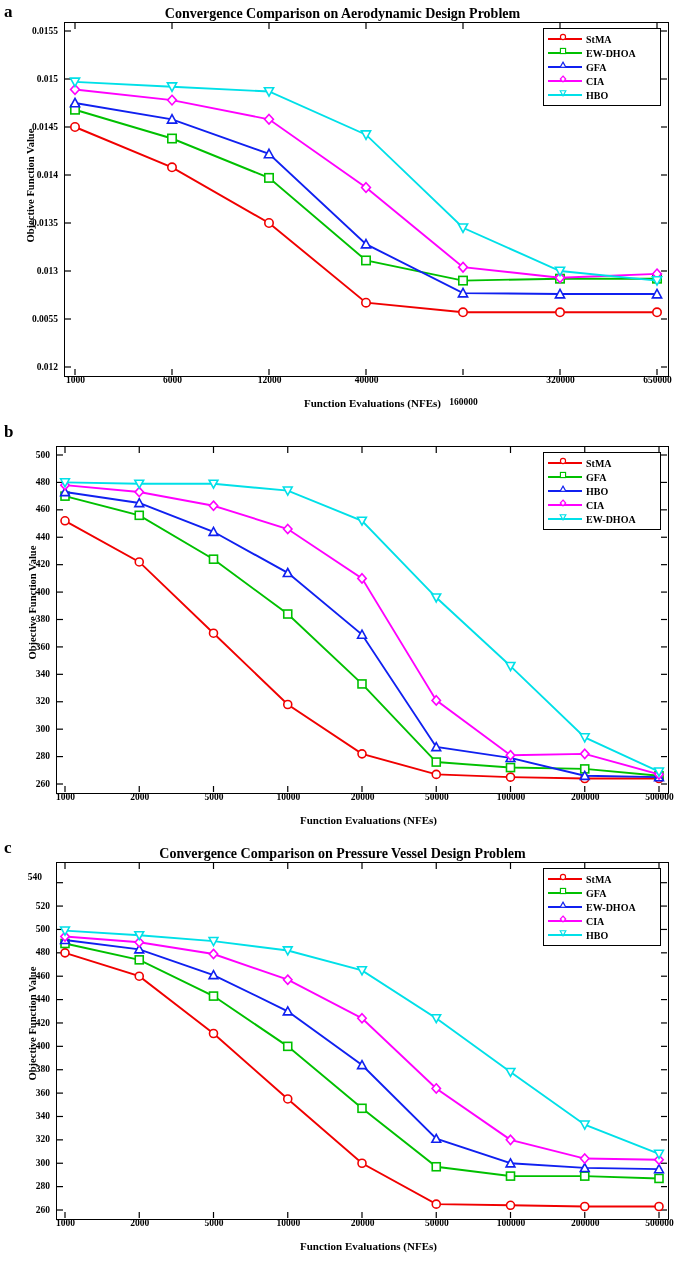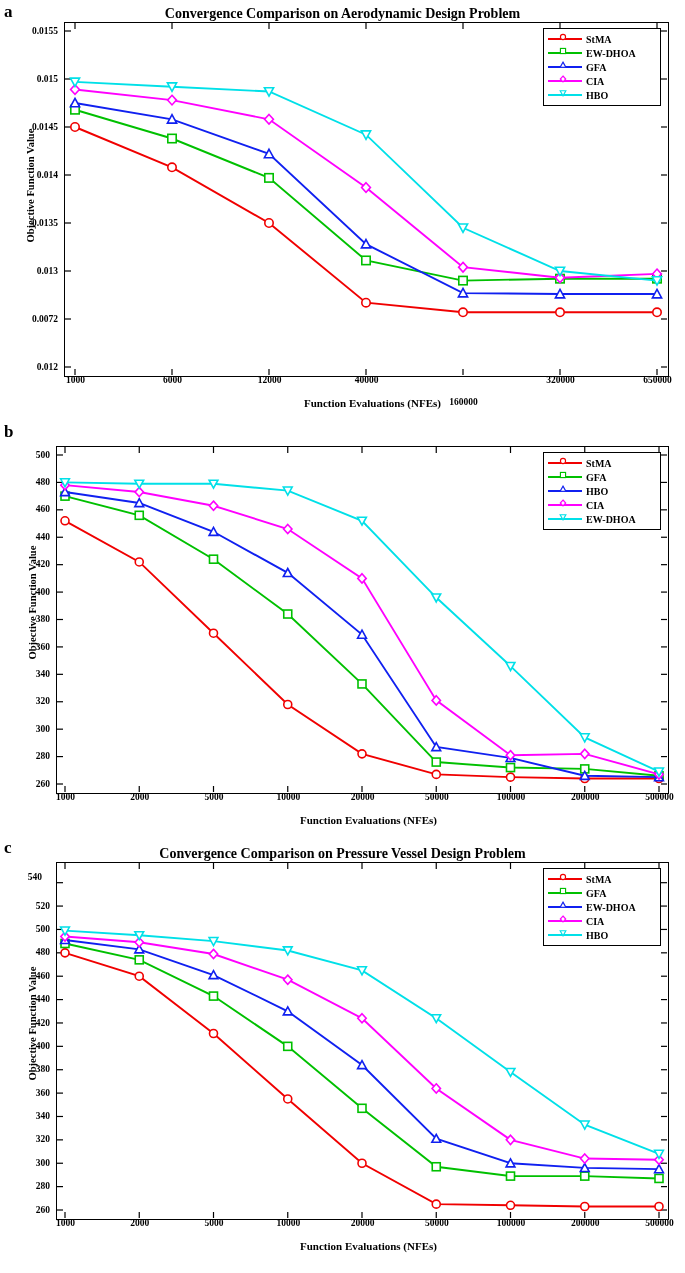--- a/index.html
+++ b/index.html
@@ -215,21 +215,21 @@
             </g>
             <g>
               <polygon points="592,262.2 596.6,253.80000000000004 587.4,253.80000000000004" fill="#ffffff" stroke="#00e0e8" stroke-width="1.6"></polygon>
             </g>
           </g>
         </svg>
     </div>
     <div class="xlabel" style="top:397px;left:30px;">Function Evaluations (NFEs)</div>
     <div id="yt-a">
         <div class="ytick" style="left: 0px; width: 58px; top: 361.6px;">0.012</div>
-        <div class="ytick" style="left: 0px; width: 58px; top: 313.6px;">0.0072</div>
+        <div class="ytick" style="left: 0px; width: 58px; top: 313.6px;">0.0055</div>
         <div class="ytick" style="left: 0px; width: 58px; top: 265.6px;">0.013</div>
         <div class="ytick" style="left: 0px; width: 58px; top: 217.6px;">0.0135</div>
         <div class="ytick" style="left: 0px; width: 58px; top: 169.6px;">0.014</div>
         <div class="ytick" style="left: 0px; width: 58px; top: 121.6px;">0.0145</div>
         <div class="ytick" style="left: 0px; width: 58px; top: 73.6px;">0.015</div>
         <div class="ytick" style="left: 0px; width: 58px; top: 25.6px;">0.0155</div>
       </div>
     <div id="xt-a">
         <div class="xtick" style="left: 45.6px; width: 60px; top: 375px;">1000</div>
         <div class="xtick" style="left: 142.6px; width: 60px; top: 375px;">6000</div>

